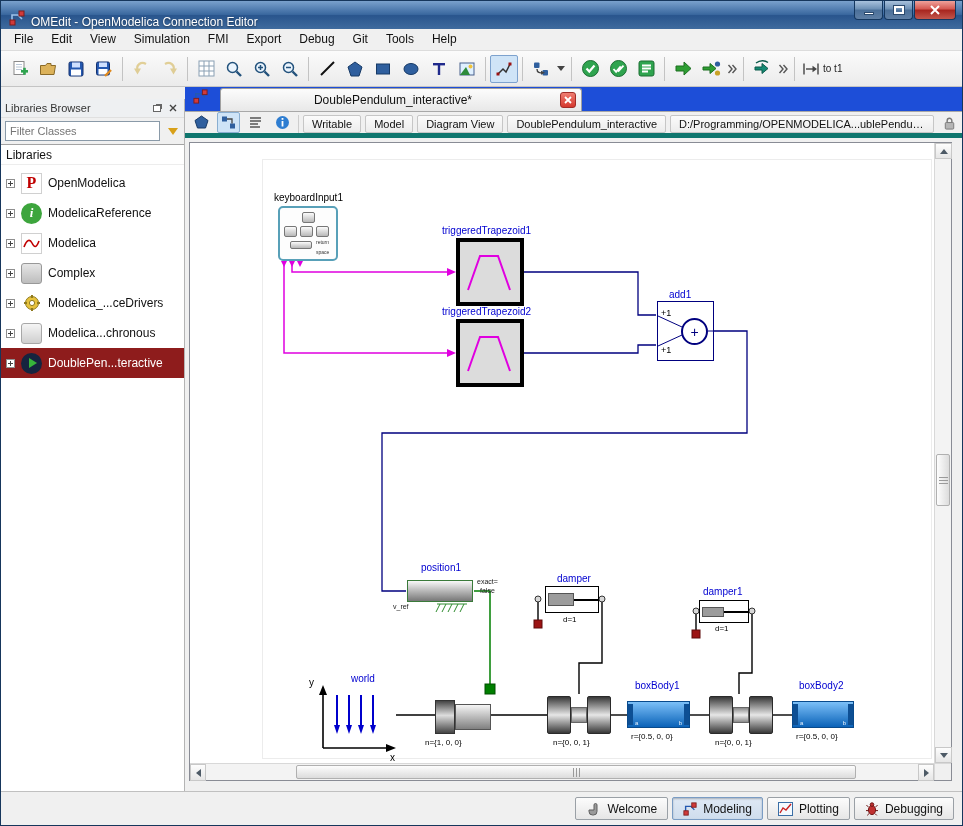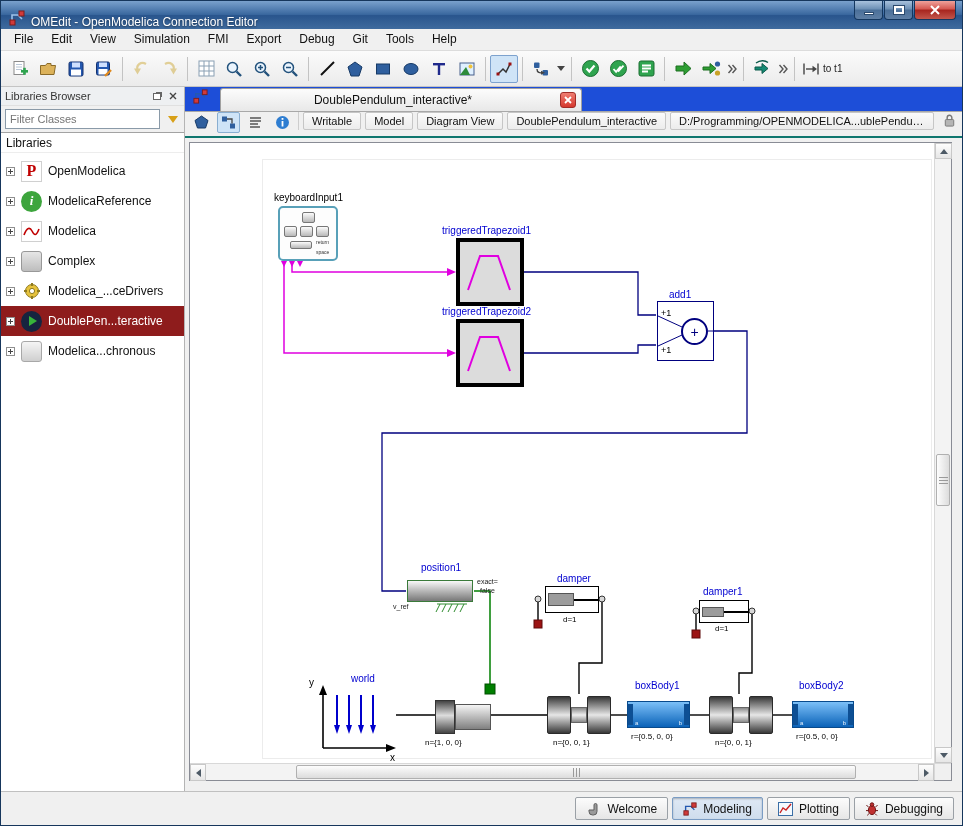--- a/index.html
+++ b/index.html
@@ -28,21 +28,21 @@
   .tsep { width:1px; height:24px; background:#c3c3c3; margin:0 4px; flex:none; }
   .tcaret { width:0; height:0; border-left:4px solid transparent; border-right:4px solid transparent; border-top:5px solid #444; margin:0 2px; }
   .chev { display:flex; gap:1px; align-items:center; padding:0 2px; }
   .interval { display:flex; align-items:center; gap:4px; padding:0 4px; }
   .interval .ilabel { font-size:10px; color:#222; line-height:10px; }
 
   
   .content { flex:1; display:flex; min-height:0; }
 
   
-  .libpanel { width:184px; flex:none; background:#f0f0f0; border-right:1px solid #b4b4b4; display:flex; flex-direction:column; }
+  .libpanel { width:184px; flex:none; background:#f0f0f0; border-right:1px solid #b4b4b4; display:flex; flex-direction:column;margin-top:12px; }
   .libtitle { height:19px; flex:none; display:flex; align-items:center; padding:0 4px; font-size:11px; color:#333; background:#eef0f2; border-bottom:1px solid #e0e0e0; }
   .libtitle .spacer { flex:1; }
   .pbtn { width:14px; height:13px; display:flex; align-items:center; justify-content:center; margin-left:2px; }
   .g-float { width:8px; height:7px; border:1px solid #666; background:#fff; box-shadow:2px -2px 0 -1px #666; }
   .filterrow { flex:none; display:flex; align-items:center; gap:4px; padding:3px 4px; }
   .filterrow input { flex:1; height:20px; border:1px solid #8a9aa8; padding:0 4px; font-size:11px; font-family:inherit; background:#fff; }
   .g-gold-down { width:0; height:0; border-left:5px solid transparent; border-right:5px solid transparent; border-top:7px solid #d8a018; }
   .libhdr { height:21px; flex:none; background:#fff; border-top:1px solid #a3a3a3; border-bottom:1px solid #ededed; display:flex; align-items:center; padding-left:5px; font-size:12px; }
   .tree { flex:1; background:#fff; overflow:hidden; padding-top:3px; }
   .tree-row { height:30px; display:flex; align-items:center; gap:6px; padding-left:5px; font-size:12px; white-space:nowrap; }
@@ -61,21 +61,21 @@
   .g-play { width:0; height:0; border-top:5px solid transparent; border-bottom:5px solid transparent; border-left:8px solid #37b53a; margin-left:3px; }
 
   
   .main { flex:1; display:flex; flex-direction:column; min-width:0; }
   .tabbar { height:25px; flex:none; background:#1d4ed8; border-bottom:1px solid #a8a8a8; display:flex; align-items:flex-end; padding:0 0 0 6px; }
   .tab-home { margin:0 4px 4px 2px; }
   .tab { height:23px; width:362px; margin-left:8px; background:linear-gradient(#fcfcfc,#e8e8e8); border:1px solid #a0a0a0; border-bottom:none; border-radius:3px 3px 0 0; display:flex; align-items:center; padding:0 5px; font-size:12px; }
   .tab .tab-label { flex:1; text-align:center; }
   .tab-close { width:16px; height:16px; flex:none; border:1px solid #a02c28; border-radius:3px; background:linear-gradient(#ef7d72,#d5382e); display:flex; align-items:center; justify-content:center; }
 
-  .doctool { height:26px; flex:none; background:#f0f0f0; border-bottom:2px solid #0f766e; display:flex; align-items:flex-start; gap:4px; padding:0 5px; font-size:11px; }
+  .doctool { height:26px; flex:none; background:#f0f0f0; border-bottom:5px solid #0f766e; display:flex; align-items:flex-end; gap:4px; padding:0 5px; font-size:11px; }
   .vbtn { width:23px; height:21px; flex:none; display:flex; align-items:center; justify-content:center; border:1px solid transparent; border-radius:2px; }
   .vbtn.active { background:#cfe4f7; border-color:#89aed1; }
   .dsep { width:1px; height:18px; background:#cdcdcd; flex:none; }
   .dseg { padding:2px 8px; border:1px solid #c6c6c6; border-radius:2px; background:linear-gradient(#fbfbfb,#ececec); white-space:nowrap; }
   .dseg.path { max-width:345px; overflow:hidden; text-overflow:ellipsis; }
   .dspacer { flex:1; }
 
   
   .canvas-outer { flex:1; min-height:0; padding:4px 10px 10px 4px; background:#f0f0f0; }
   .canvas-wrap { position:relative; width:100%; height:100%; border:1px solid #898c95; background:#fff; }
@@ -428,31 +428,31 @@
           <span class="expander"></span>
           <span class="ic">
               <svg width="18" height="18" viewBox="0 0 18 18">
                 <circle cx="9" cy="9" r="6.5" fill="#e6c23c" stroke="#8f7a1e"></circle>
                 <circle cx="9" cy="9" r="2.6" fill="#fff" stroke="#8f7a1e"></circle>
                 <path d="M9 1v3M9 14v3M1 9h3M14 9h3" stroke="#8f7a1e" stroke-width="2"></path>
               </svg>
             </span>
           <span>Modelica_...ceDrivers</span>
         </div>
+        <div class="tree-row">
+          <span class="expander"></span>
+          <span class="ic ic-sync"></span>
+          <span>Modelica...chronous</span>
+        </div>
         <div class="tree-row selected">
           <span class="expander"></span>
           <span class="ic ic-dp">
               <span class="g-play"></span>
             </span>
           <span>DoublePen...teractive</span>
-        </div>
-        <div class="tree-row">
-          <span class="expander"></span>
-          <span class="ic ic-sync"></span>
-          <span>Modelica...chronous</span>
         </div>
       </div>
     </div>
 
     <div class="main">
 
       <div class="tabbar">
         <span class="tab-home"><svg width="15" height="15" viewBox="0 0 16 16">
               <polyline points="3,12 3,5 9,5 13,9" fill="none" stroke="#2458b0" stroke-width="1.6"></polyline>
               <rect x="1" y="10" width="5" height="5" fill="#d03a3a" stroke="#7d1d1d"></rect>

